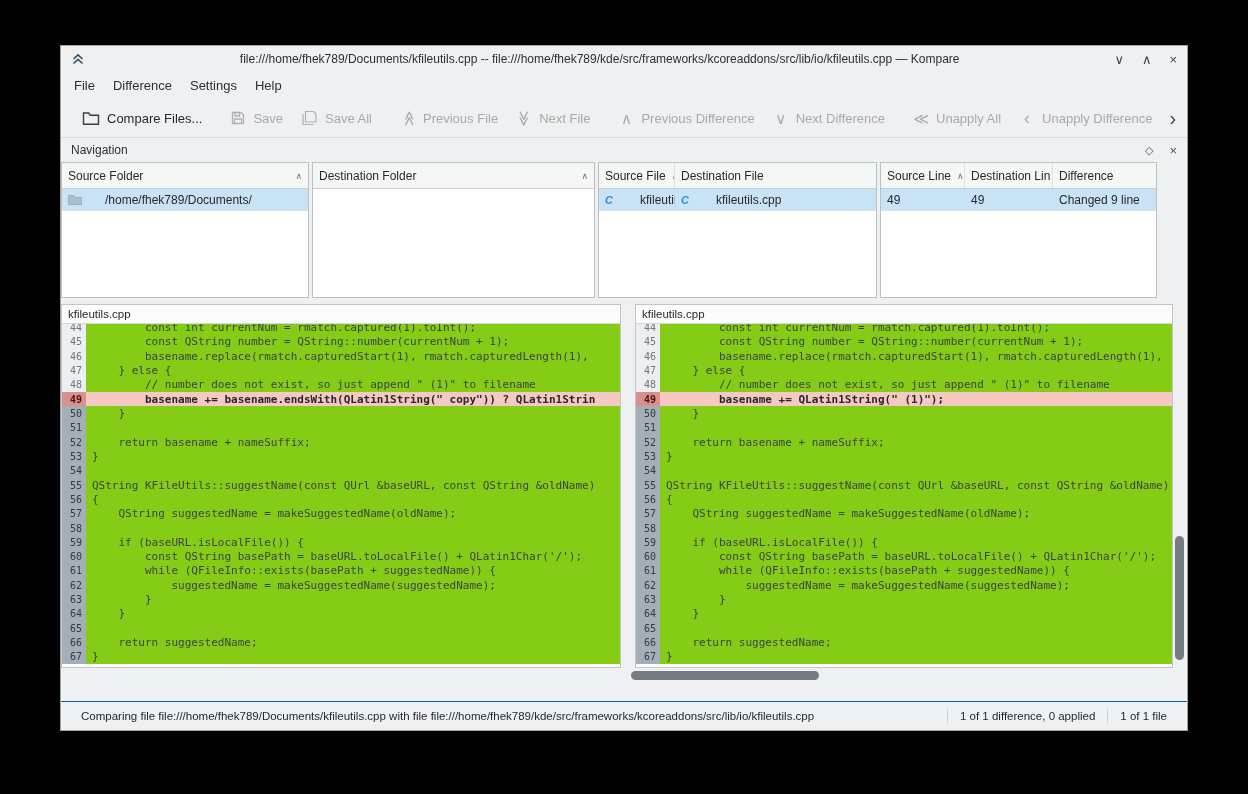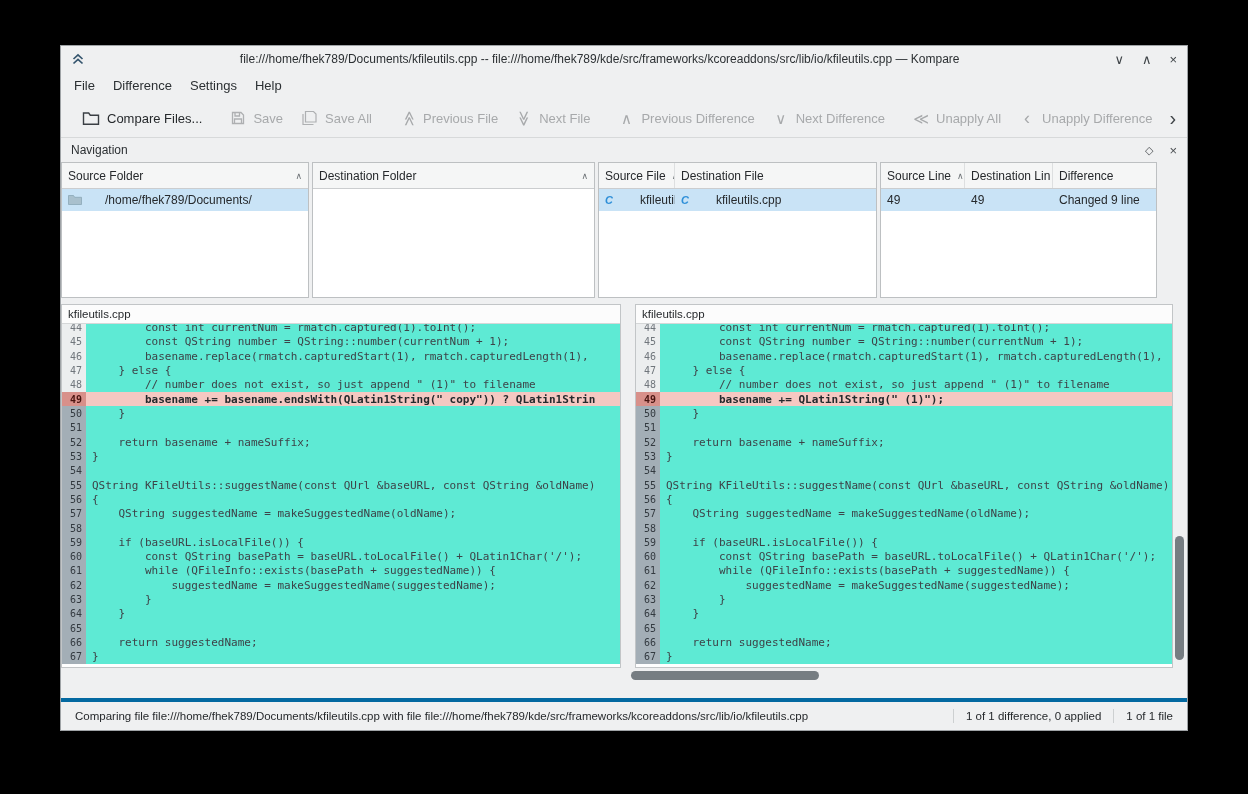--- a/index.html
+++ b/index.html
@@ -68,39 +68,39 @@
   .pane.left{width:561px;} .pane.right{width:539px;}
   .pane-gap{width:14px;}
   .vscroll{width:14px;position:relative;}
   .vthumb{position:absolute;left:2px;top:232px;width:9px;height:124px;
           background:#767d82;border-radius:4.5px;}
   .pane-header{flex:0 0 18px;display:flex;align-items:center;padding:0 6px;
                font-size:11.5px;color:#26292c;background:#fcfcfc;
                border-bottom:1px solid #d5d7d8;}
   .code{flex:1;overflow:hidden;font-family:"DejaVu Sans Mono",monospace;
         font-size:11px;}
-  .code-line{display:flex;height:14.32px;background:#5eead4;color:#3d4348;}
+  .code-line{display:flex;height:14.32px;background:#84cc16;color:#3d4348;}
   .code-line.changed{background:#f5c8c2;font-weight:bold;color:#25292c;}
   .code-line.clipped{margin-top:-3.5px;}
   .line-num{flex:0 0 24px;box-sizing:border-box;padding-right:4px;font-size:10px;
             display:flex;align-items:center;justify-content:flex-end;}
   .g-light{background:#eceeef;color:#70767c;}
   .g-dark{background:#a3aeb6;color:#333a40;}
   .g-red{background:#d8908a;color:#491410;font-weight:bold;}
   .line-text{flex:1;white-space:pre;overflow:hidden;padding-left:6px;
              display:flex;align-items:center;}
 
   .hscroll{flex:0 0 16px;position:relative;margin-right:14px;}
   .hthumb{position:absolute;left:570px;top:3px;width:188px;height:9px;
           background:#767d82;border-radius:4.5px;}
   .flex-spacer{flex:1;}
 
   
-  .statusbar{flex:0 0 28px;display:flex;align-items:center;padding:0 14px;
-             font-size:11.5px;color:#26292c;gap:12px;border-top:4px solid #0369a1;}
+  .statusbar{flex:0 0 28px;display:flex;align-items:center;padding:0 20px;
+             font-size:11.5px;color:#26292c;gap:12px;border-top:1px solid #0369a1;}
   .sb-msg{flex:1;white-space:nowrap;overflow:hidden;}
   .sb-div{width:1px;height:14px;background:#cdd0d1;}
   svg{display:block;}
 </style>
 </head>
 <body>
 
 <div class="window">
 
   <div class="titlebar">

